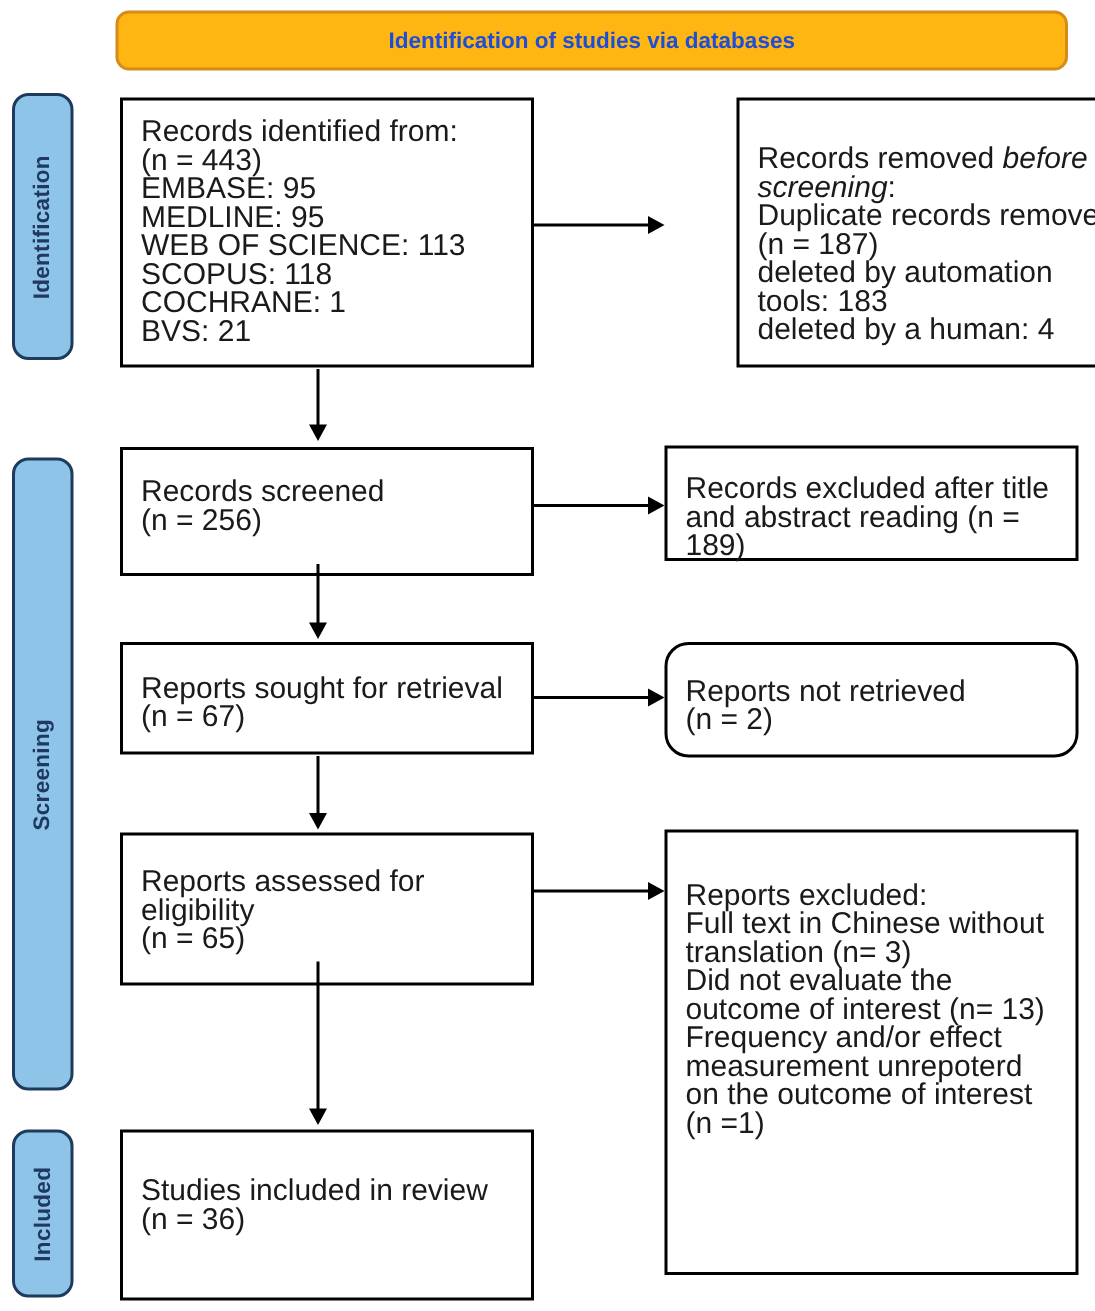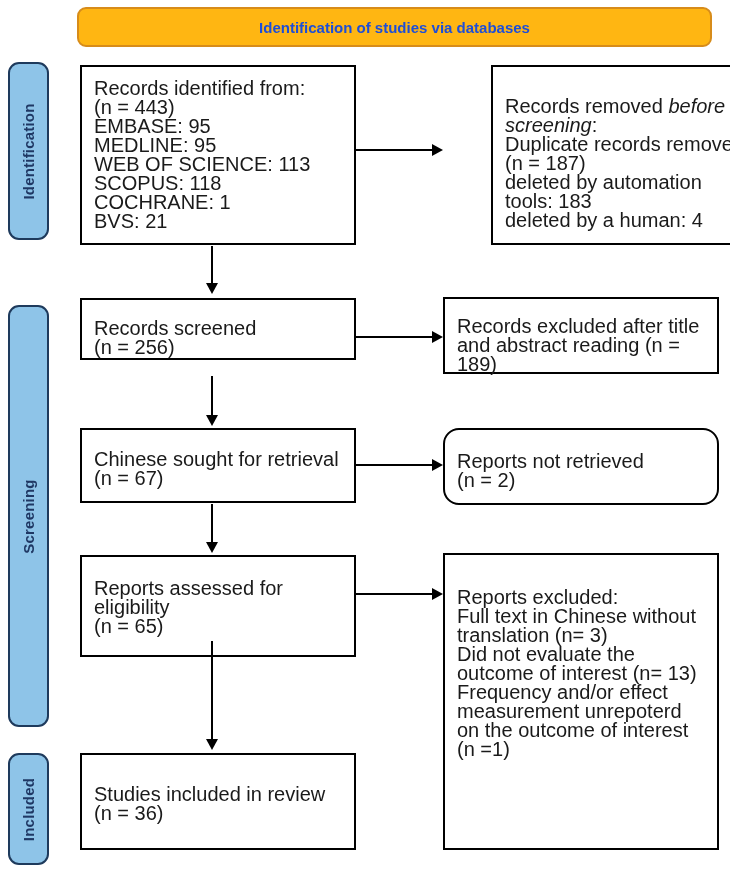--- a/index.html
+++ b/index.html
@@ -47,27 +47,27 @@
   
   .box{
     position:absolute;background:#fff;
     border:2px solid var(--box-border);
     font-size:20px;line-height:19px;color:var(--text);
   }
   .col-l{left:80px;width:276px;}
   .col-r{left:443px;width:276px;}
   .box-records-identified{top:65px;height:180px;padding:12px 8px 0 12px;}
   .box-records-removed{top:65px;height:180px;padding:30px 10px 0 12px;margin-left:48px;}
-  .box-records-screened{top:298px;height:62px;padding:19px 10px 0 12px;}
+  .box-records-screened{top:298px;height:86px;padding:19px 10px 0 12px;}
   .box-records-excluded{top:297px;height:77px;padding:18px 10px 0 12px;}
   .box-reports-sought{top:428px;height:75px;padding:20px 10px 0 12px;}
   .box-reports-not-retrieved{top:428px;height:77px;padding:22px 10px 0 12px;border-radius:16px;}
   .box-reports-assessed{top:555px;height:102px;padding:22px 10px 0 12px;}
   .box-reports-excluded{top:553px;height:297px;padding:33px 10px 0 12px;}
-  .box-studies-included{top:753px;height:97px;padding:30px 10px 0 12px;}
+  .box-studies-included{top:753px;height:114px;padding:30px 10px 0 12px;}
   
   .arrow-v{
     position:absolute;left:211px;width:0;
     border-left:2px solid var(--arrow);
   }
   .arrow-v::after{
     content:"";position:absolute;left:-7px;bottom:-10px;
     border:6px solid transparent;border-bottom:none;
     border-top:11px solid var(--arrow);
   }
@@ -130,21 +130,21 @@
   <div class="box col-l box-records-screened">
     <div>Records screened</div>
     <div>(n = 256)</div>
   </div>
 
   <div class="box col-r box-records-excluded">
     <div>Records excluded after title and abstract reading (n = 189)</div>
   </div>
 
   <div class="box col-l box-reports-sought">
-    <div>Chinese sought for retrieval</div>
+    <div>Reports sought for retrieval</div>
     <div>(n = 67)</div>
   </div>
 
   <div class="box col-r box-reports-not-retrieved">
     <div>Reports not retrieved</div>
     <div>(n = 2)</div>
   </div>
 
   <div class="box col-l box-reports-assessed">
     <div>Reports assessed for eligibility</div>

